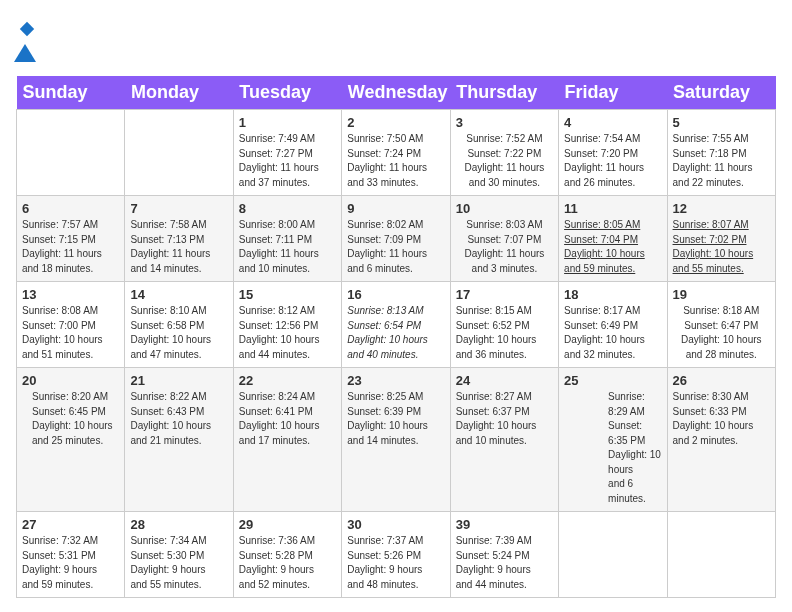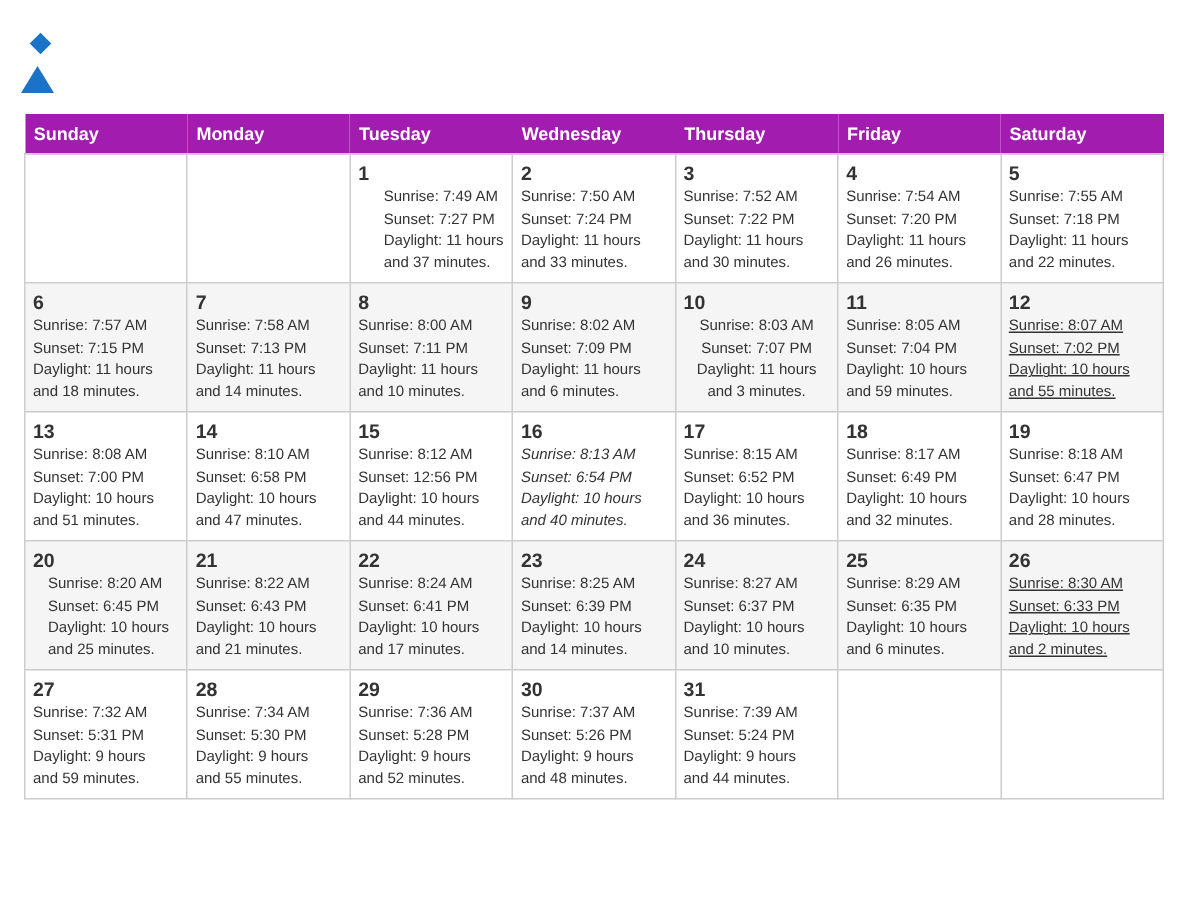--- a/index.html
+++ b/index.html
@@ -47,25 +47,25 @@
     .subtitle {
       font-size: 15px;
       color: #555;
     }
     table {
       width: 100%;
       border-collapse: collapse;
       table-layout: fixed;
     }
     thead tr th {
-      background-color: #a21caf;
+      background-color: #8b5cf6;
       color: #fff;
       text-align: left;
       padding: 6px 6px;
-      font-size: 12px;
+      font-size: 18px;
       font-weight: bold;
     }
     tbody tr td {
       border: 1px solid #ccc;
       vertical-align: top;
       padding: 5px 5px;
       font-size: 10.5px;
       color: #333;
       height: 80px;
     }
@@ -125,35 +125,35 @@
         <th>Friday</th>
         <th>Saturday</th>
       </tr>
   </thead>
   <tbody id="calendar-body">
   <tr>
         <td class="empty-cell"></td>
         <td class="empty-cell"></td>
         <td>
           <span class="day-num">1</span>
-          <div class="day-info" style="white-space: pre-line; margin-left: 17px;">Sunrise: 7:49 AM
+          <div class="day-info" style="white-space: pre-line;">Sunrise: 7:49 AM
 Sunset: 7:27 PM
 Daylight: 11 hours
 and 37 minutes.</div>
         </td>
         <td>
           <span class="day-num">2</span>
           <div class="day-info" style="white-space: pre-line;">Sunrise: 7:50 AM
 Sunset: 7:24 PM
 Daylight: 11 hours
 and 33 minutes.</div>
         </td>
         <td>
           <span class="day-num">3</span>
-          <div class="day-info" style="white-space: pre-line;">Sunrise: 7:52 AM
+          <div class="day-info" style="white-space: pre-line; text-align: center;">Sunrise: 7:52 AM
 Sunset: 7:22 PM
 Daylight: 11 hours
 and 30 minutes.</div>
         </td>
         <td>
           <span class="day-num">4</span>
           <div class="day-info" style="white-space: pre-line;">Sunrise: 7:54 AM
 Sunset: 7:20 PM
 Daylight: 11 hours
 and 26 minutes.</div>
@@ -197,21 +197,21 @@
         </td>
         <td>
           <span class="day-num">10</span>
           <div class="day-info" style="white-space: pre-line; text-align: center;">Sunrise: 8:03 AM
 Sunset: 7:07 PM
 Daylight: 11 hours
 and 3 minutes.</div>
         </td>
         <td>
           <span class="day-num">11</span>
-          <div class="day-info" style="white-space: pre-line;">Sunrise: 8:05 AM
+          <div class="day-info" style="white-space: pre-line; text-decoration: underline;">Sunrise: 8:05 AM
 Sunset: 7:04 PM
 Daylight: 10 hours
 and 59 minutes.</div>
         </td>
         <td>
           <span class="day-num">12</span>
           <div class="day-info" style="white-space: pre-line; text-decoration: underline;">Sunrise: 8:07 AM
 Sunset: 7:02 PM
 Daylight: 10 hours
 and 55 minutes.</div>
@@ -255,21 +255,21 @@
         </td>
         <td>
           <span class="day-num">18</span>
           <div class="day-info" style="white-space: pre-line;">Sunrise: 8:17 AM
 Sunset: 6:49 PM
 Daylight: 10 hours
 and 32 minutes.</div>
         </td>
         <td>
           <span class="day-num">19</span>
-          <div class="day-info" style="white-space: pre-line;">Sunrise: 8:18 AM
+          <div class="day-info" style="white-space: pre-line; text-align: center;">Sunrise: 8:18 AM
 Sunset: 6:47 PM
 Daylight: 10 hours
 and 28 minutes.</div>
         </td>
       </tr>
       <tr>
         <td>
           <span class="day-num">20</span>
           <div class="day-info" style="white-space: pre-line; margin-left: 10px;">Sunrise: 8:20 AM
 Sunset: 6:45 PM
@@ -299,28 +299,28 @@
         </td>
         <td>
           <span class="day-num">24</span>
           <div class="day-info" style="white-space: pre-line;">Sunrise: 8:27 AM
 Sunset: 6:37 PM
 Daylight: 10 hours
 and 10 minutes.</div>
         </td>
         <td>
           <span class="day-num">25</span>
-          <div class="day-info" style="white-space: pre-line;">Sunrise: 8:29 AM
+          <div class="day-info" style="white-space: pre-line; margin-left: 44px;">Sunrise: 8:29 AM
 Sunset: 6:35 PM
 Daylight: 10 hours
 and 6 minutes.</div>
         </td>
         <td>
           <span class="day-num">26</span>
-          <div class="day-info" style="white-space: pre-line; text-decoration: underline;">Sunrise: 8:30 AM
+          <div class="day-info" style="white-space: pre-line;">Sunrise: 8:30 AM
 Sunset: 6:33 PM
 Daylight: 10 hours
 and 2 minutes.</div>
         </td>
       </tr>
       <tr>
         <td>
           <span class="day-num">27</span>
           <div class="day-info" style="white-space: pre-line;">Sunrise: 7:32 AM
 Sunset: 5:31 PM
@@ -342,21 +342,21 @@
 and 52 minutes.</div>
         </td>
         <td>
           <span class="day-num">30</span>
           <div class="day-info" style="white-space: pre-line;">Sunrise: 7:37 AM
 Sunset: 5:26 PM
 Daylight: 9 hours
 and 48 minutes.</div>
         </td>
         <td>
-          <span class="day-num">31</span>
+          <span class="day-num">39</span>
           <div class="day-info" style="white-space: pre-line;">Sunrise: 7:39 AM
 Sunset: 5:24 PM
 Daylight: 9 hours
 and 44 minutes.</div>
         </td>
         <td class="empty-cell"></td>
         <td class="empty-cell"></td>
       </tr>
     </tbody>
 </table>

